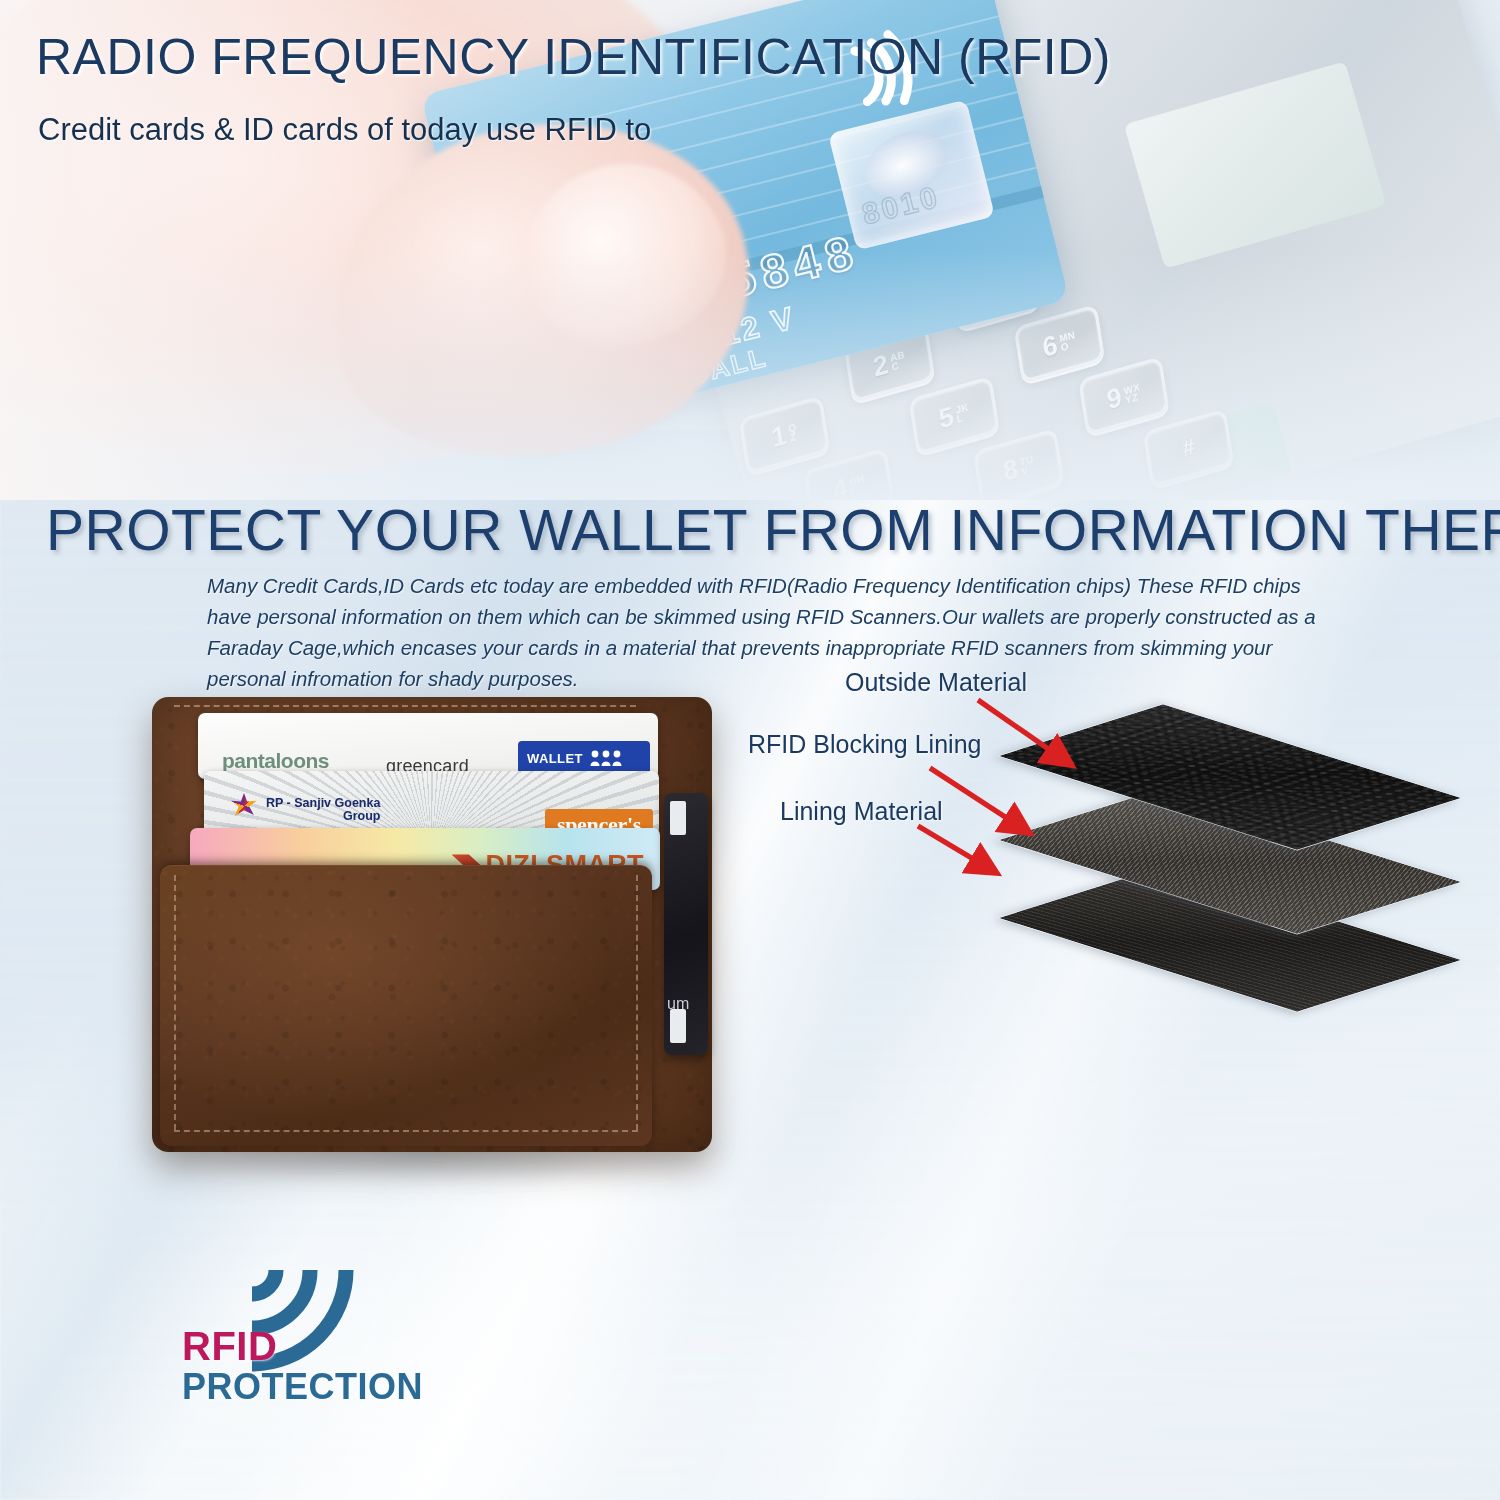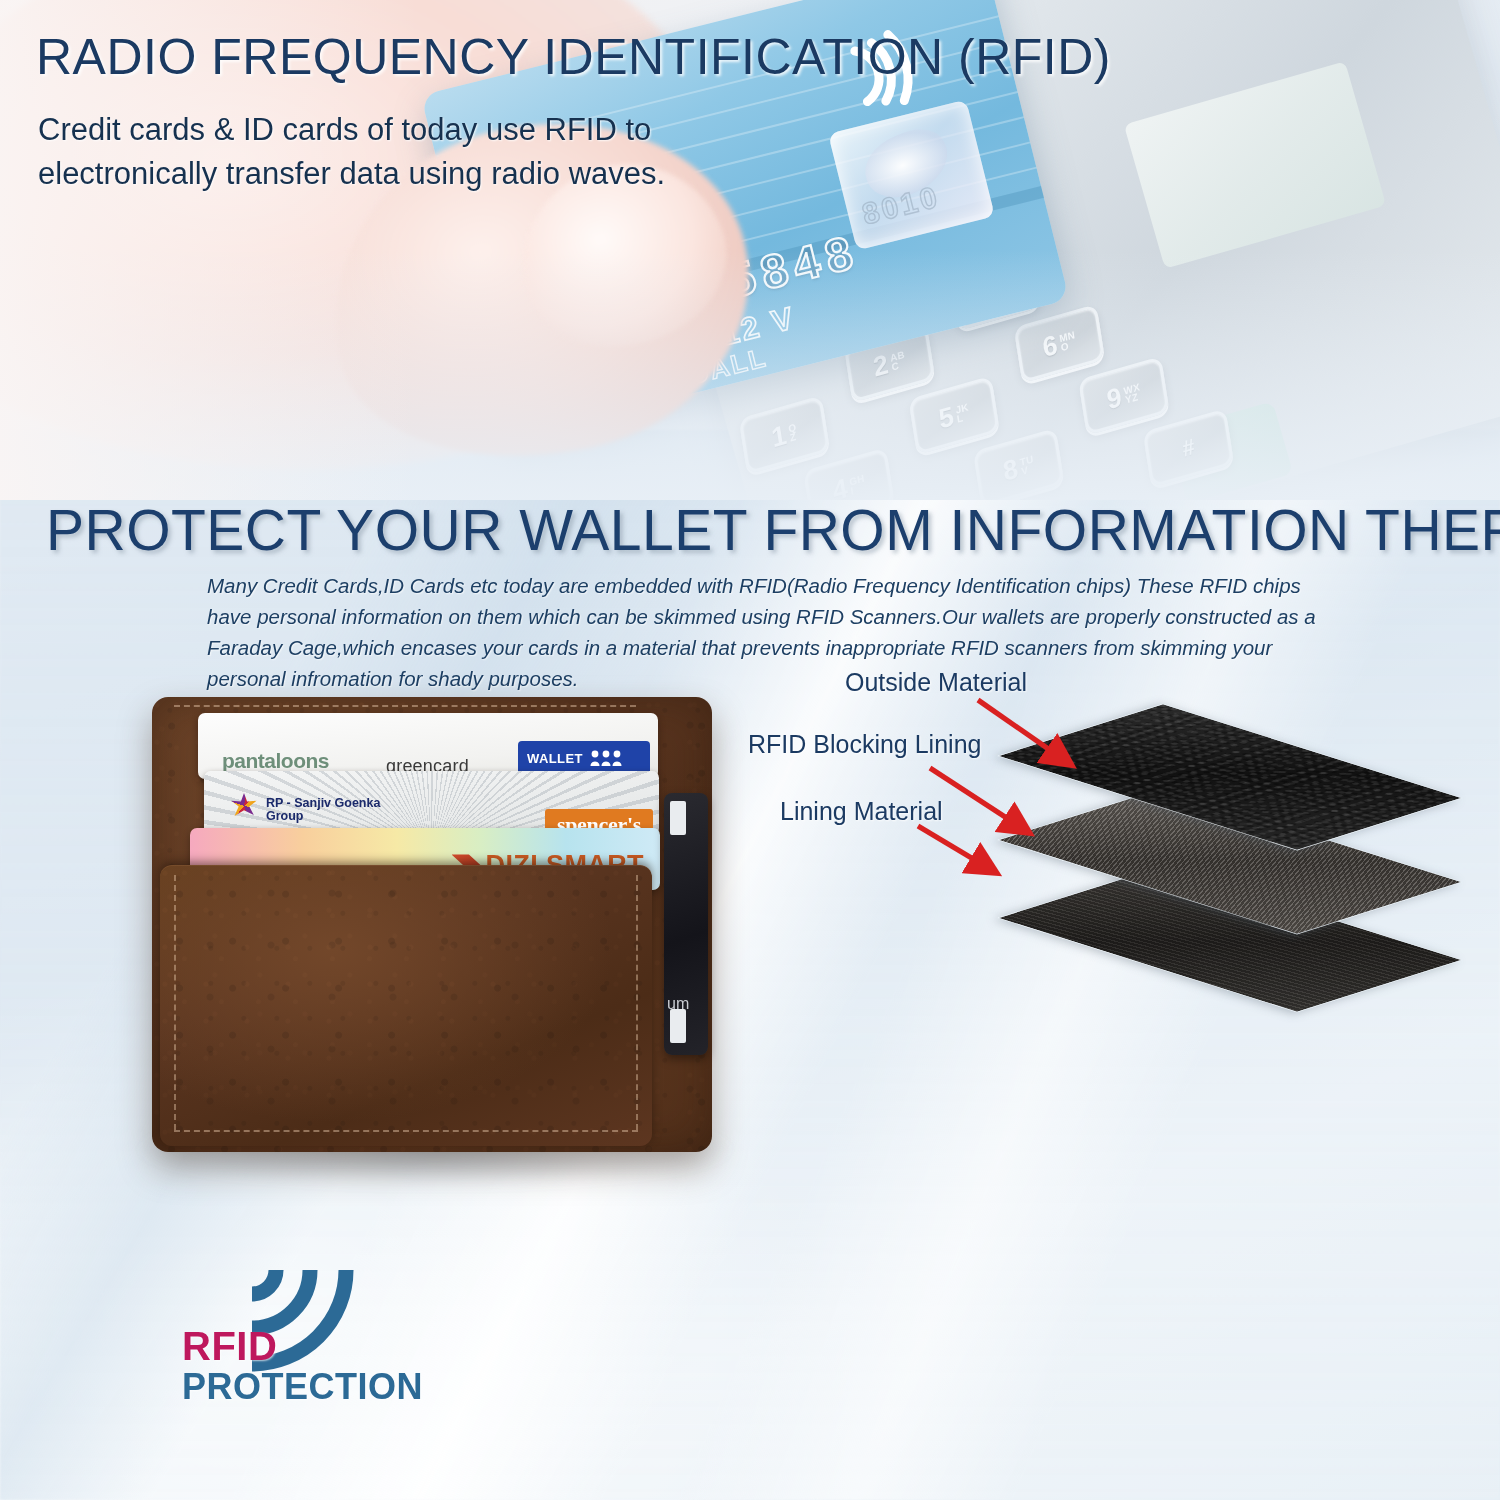--- a/index.html
+++ b/index.html
@@ -311,20 +311,21 @@
     box-shadow: 0 3px 7px rgba(30,18,10,.45);
     overflow: hidden;
   }
   .card-a {
     left: 46px; top: 16px; width: 460px; height: 66px;
     background: linear-gradient(175deg, #fdfdfd 0%, #f2f2f0 65%, #e6e6e2 100%);
   }
   .card-b {
     left: 52px; top: 74px; width: 455px; height: 64px;
     background: linear-gradient(175deg, #f4f5f5 0%, #e8eaea 70%, #dcdedd 100%);
+    text-align: right;
   }
   .card-c {
     left: 38px; top: 131px; width: 470px; height: 62px;
     background: linear-gradient(to right, #f6a9bf 0%, #f8cf9d 24%, #f6e9a6 44%, #d8eec4 62%, #b7e3ee 80%, #cfeaf6 100%);
   }
   .lbl-pantaloons {
     position: absolute; left: 24px; top: 36px;
     font-size: 21px; font-weight: bold; color: #6e8f7a;
     letter-spacing: -.5px; font-family: Liberation Sans, sans-serif;
   }
@@ -547,21 +548,20 @@
     <div class="thumb"></div>
     <div class="thumb-tip"></div>
 
     <div class="photo-fade"></div>
     <div class="photo-fade-l"></div>
   </div>
 
   <div class="h-rfid">RADIO FREQUENCY IDENTIFICATION (RFID)</div>
   <div class="p-rfid">
     <div>Credit cards &amp; ID cards of today use RFID to</div>
-    <div>electronically transfer data using radio waves.</div>
   </div>
 
   <div class="h-protect">PROTECT YOUR WALLET FROM INFORMATION THEFT</div>
   <div class="p-body">Many Credit Cards,ID Cards etc today are embedded with RFID(Radio Frequency Identification chips) These RFID chips have personal information on them which can be skimmed using RFID Scanners.Our wallets are properly constructed as a Faraday Cage,which encases your cards in a material that prevents inappropriate RFID scanners from skimming your personal infromation for shady purposes.</div>
 
   <div class="wallet-shadow"></div>
   <div class="wallet">
     <div class="wallet-body">
       <div class="leather-grain"></div>
     </div>

